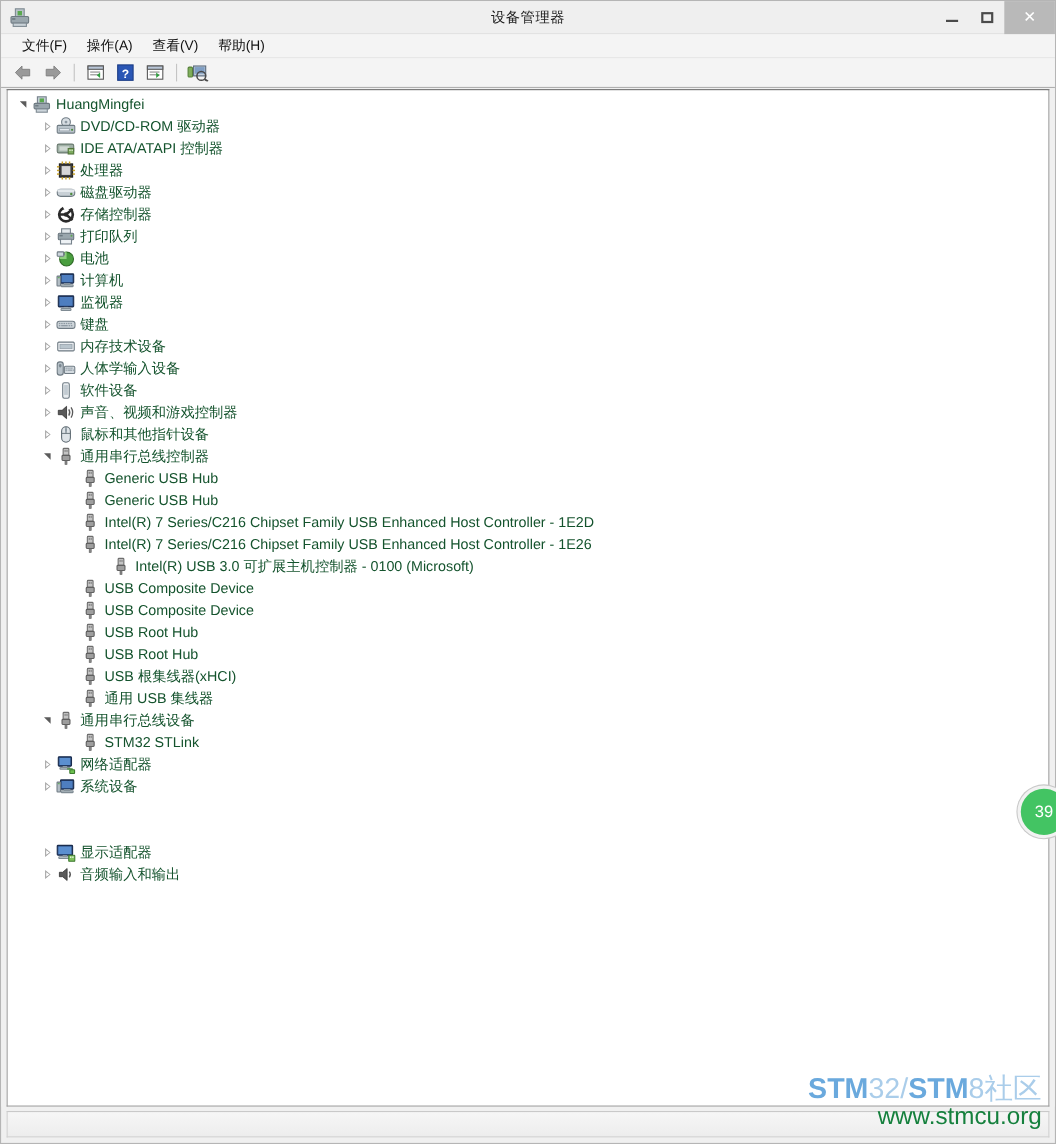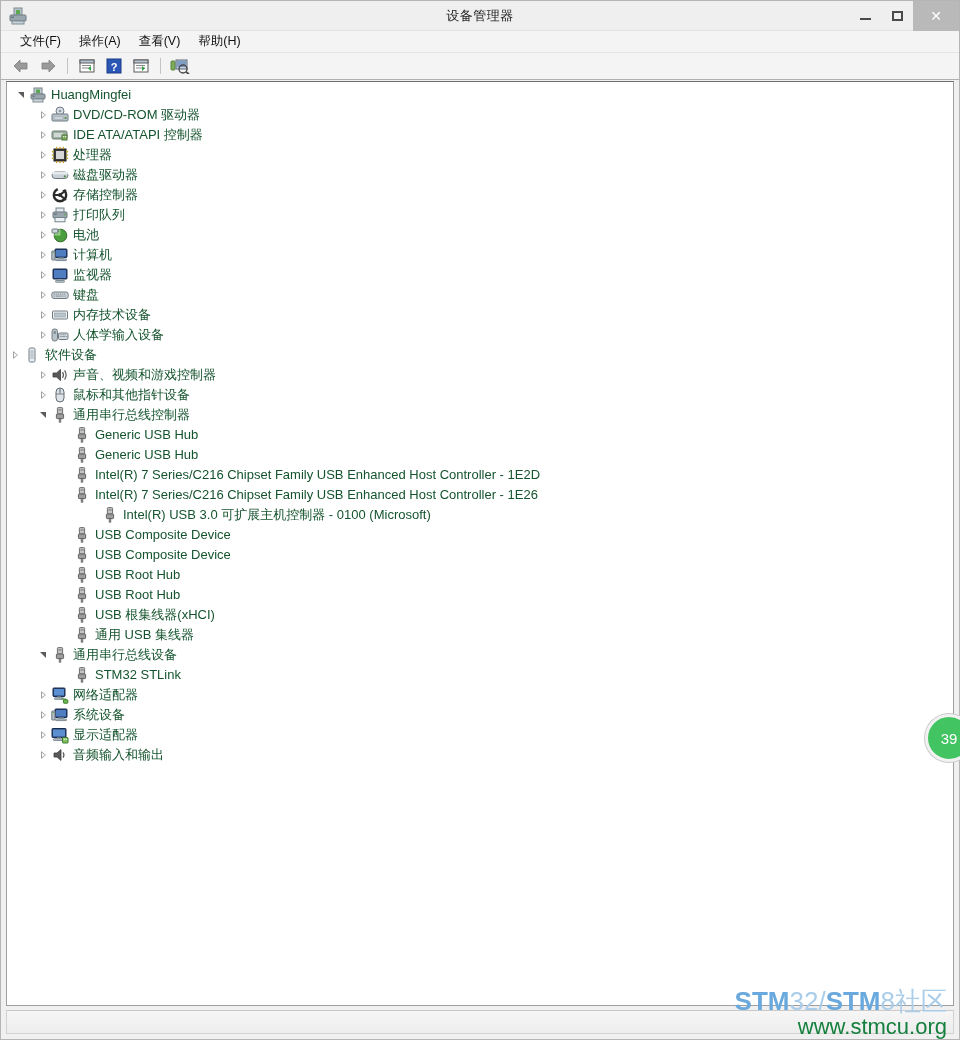--- a/index.html
+++ b/index.html
@@ -155,21 +155,21 @@
     background: #f0f0f0;
     margin: 4px 5px 5px 5px;
     border: 1px solid #d2d2d2;
     border-top-color: #c9c9c9;
     background: linear-gradient(#f6f6f6, #ededed);
   }
 
   
   .watermark {
     position: absolute;
-    right: 12px; bottom: 0;
+    right: 12px; bottom: 12px;
     text-align: right;
     pointer-events: none;
     user-select: none;
   }
   .wm-line1 {
     font-size: 26px; color: #aacdea;
     letter-spacing: 0px; line-height: 28px;
     white-space: nowrap;
   }
   .wm-line1 b { color: #6aa9dd; font-weight: bold; }
@@ -487,21 +487,21 @@
                 <rect x="12" y="8.2" width="1.2" height="1"></rect>
                 <rect x="13.7" y="8.2" width="1.2" height="1"></rect>
                 <rect x="8.6" y="10" width="1.2" height="1"></rect>
                 <rect x="10.3" y="10" width="4.2" height="1"></rect>
                 <rect x="15" y="10" width="1.2" height="1"></rect>
               </g>
             </svg>
           </span>
           <span class="lbl">人体学输入设备</span>
         </div>
-        <div class="row" style="">
+        <div class="row" style="padding-left: 28px;">
           <div class="twisty">
             <i class="tri-collapsed"></i>
           </div>
           <span class="ico">
             <svg width="18" height="18" viewBox="0 0 18 18">
               <rect x="6" y="2" width="6" height="14" rx="1.5" fill="#e9edf0" stroke="#707c85"></rect>
               <rect x="7.3" y="4" width="3.4" height="9" fill="#c2cbd2"></rect>
             </svg>
           </span>
           <span class="lbl">软件设备</span>
@@ -744,21 +744,21 @@
               <rect x="4" y="3" width="12" height="8.5" rx="0.8" fill="#243f6e" stroke="#1a2c4d"></rect>
               <rect x="5" y="4" width="10" height="6.5" fill="#4e7ec0"></rect>
               <rect x="7" y="11.5" width="6" height="1.6" fill="#9aa6ad"></rect>
               <rect x="4.5" y="13" width="11" height="1.6" rx="0.5" fill="#c2ccd3" stroke="#7f8b93"></rect>
               <rect x="0.8" y="5" width="3.2" height="9" rx="0.6" fill="#b4bec6" stroke="#6e7a82"></rect>
               <rect x="1.5" y="6" width="1.8" height="0.9" fill="#5aa84f"></rect>
             </svg>
           </span>
           <span class="lbl">系统设备</span>
         </div>
-        <div class="row" style="padding-left: 28px;">
+        <div class="row" style="padding-left: 28px; margin-top: 40px;">
           <div class="twisty">
             <i class="tri-collapsed"></i>
           </div>
           <span class="ico">
             <svg width="18" height="18" viewBox="0 0 18 18">
               <rect x="1" y="2.5" width="14" height="9" rx="0.8" fill="#243f6e" stroke="#1a2c4d"></rect>
               <rect x="2" y="3.5" width="12" height="7" fill="#5b8fd0"></rect>
               <rect x="6" y="11.5" width="4" height="1.5" fill="#9aa6ad"></rect>
               <rect x="2.5" y="12.8" width="11" height="1.6" rx="0.5" fill="#c2ccd3" stroke="#7f8b93"></rect>
               <rect x="11.5" y="11.5" width="5.5" height="5.5" rx="0.6" fill="#7dc05c" stroke="#3f7a30"></rect>

